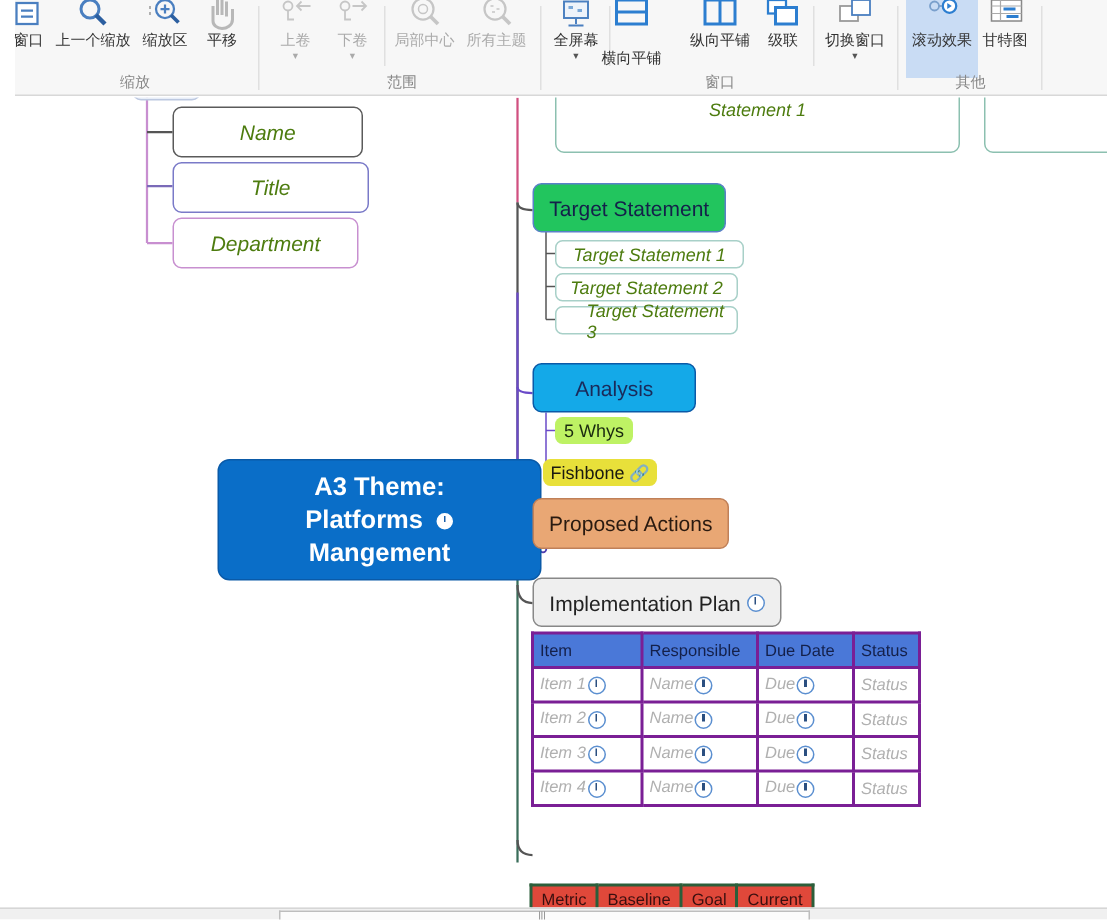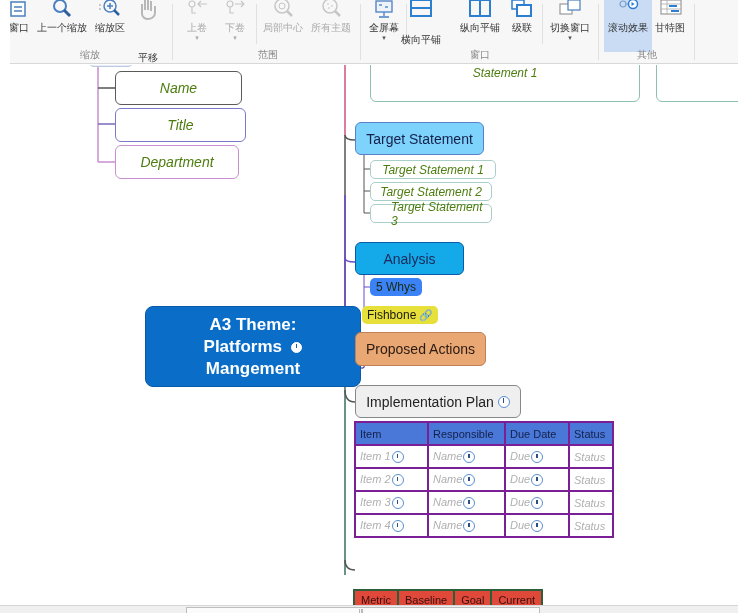--- a/index.html
+++ b/index.html
@@ -69,21 +69,21 @@
     <div class="ico">
       <svg width="28" height="20">
           <circle cx="14" cy="6" r="6" fill="none" stroke="#4a7fc0" stroke-width="1.5"></circle>
           <path d="M11 6h6M14 3v6" stroke="#4a7fc0" stroke-width="1.5"></path>
           <path d="M18 10l5 5" stroke="#2c5fa0" stroke-width="2.5"></path>
           <path d="M4 4v2M4 8v2" stroke="#999" stroke-width="1"></path>
         </svg>
     </div>
     <span class="lbl">缩放区</span>
   </div>
-  <div class="rbtn" style="left:122px;width:32px;gap:30px;">
+  <div class="rbtn" style="left:122px;width:32px;">
     <div class="ico">
       <svg width="28" height="20">
           <path d="M8 4v10c0 3 3 5 6 5s7-2 7-6V6M11 0v10M14 0v10M17 1v10" fill="none" stroke="#b8b8b8" stroke-width="2"></path>
         </svg>
     </div>
     <span class="lbl">平移</span>
   </div>
   <span class="group-label" style="left:0;width:160px;">缩放</span>
   <div class="gsep" style="left:162px;"></div>
 
@@ -256,37 +256,37 @@
     <span class="ph" style="font-size:12px;">Statement 1</span>
   </div>
   <div class="node" style="left:656px;top:-10px;width:100px;height:47px;border:1.5px solid #8cc0b0;"></div>
 
   <div class="node" style="left:122px;top:241px;width:216px;height:81px;background:#0a6ec8;border:1px solid #0a5aa8;border-radius:8px;flex-direction:column;color:#fff;font-weight:bold;font-size:17px;line-height:22px;margin-left:23px;">
     <span>A3 Theme:</span>
     <span><span>Platforms</span> &nbsp;<span class="clock white"></span></span>
     <span>Mangement</span>
   </div>
 
-  <div class="node" style="left:355px;top:57px;width:129px;height:33px;background:#7dd3fc;border:1px solid #5a80c8;color:#14204a;font-size:14px;">
+  <div class="node" style="left:355px;top:57px;width:129px;height:33px;background:#22c55e;border:1px solid #5a80c8;color:#14204a;font-size:14px;">
     <span>Target  Statement</span>
   </div>
   <div class="node" style="left:370px;top:95px;width:126px;height:19px;border:1px solid #a8d0c8;border-radius:5px;">
     <span class="ph" style="font-size:12px;">Target Statement 1</span>
   </div>
   <div class="node" style="left:370px;top:117px;width:122px;height:19px;border:1px solid #a8d0c8;border-radius:5px;">
     <span class="ph" style="font-size:12px;">Target Statement 2</span>
   </div>
   <div class="node" style="left:370px;top:139px;width:122px;height:19px;border:1px solid #a8d0c8;border-radius:5px;padding-left:20px;">
     <span class="ph" style="font-size:12px;">Target Statement 3</span>
   </div>
 
   <div class="node" style="left:355px;top:177px;width:109px;height:33px;background:#14a9e8;border:1.5px solid #0a5aa8;color:#1a2a5a;font-size:14px;">
     <span>Analysis</span>
   </div>
-  <div class="node" style="left:370px;top:213px;width:52px;height:18px;background:#3b82f6;border-radius:5px;color:#1a2a10;font-size:12px;">
+  <div class="node" style="left:370px;top:213px;width:52px;height:18px;background:#bef264;border-radius:5px;color:#1a2a10;font-size:12px;">
     <span>5 Whys</span>
   </div>
   <div class="node" style="left:362px;top:241px;width:76px;height:18px;background:#e8e03a;border-radius:5px;color:#1a1a10;font-size:12px;">
     <span>Fishbone</span>
     <span style="margin-left:3px;color:#aaa;font-size:11px;">🔗</span>
   </div>
 
   <div class="node" style="left:355px;top:267px;width:131px;height:34px;background:#e9a774;border:1.5px solid #c08058;color:#2a1a10;font-size:14px;">
     <span>Proposed  Actions</span>
   </div>

